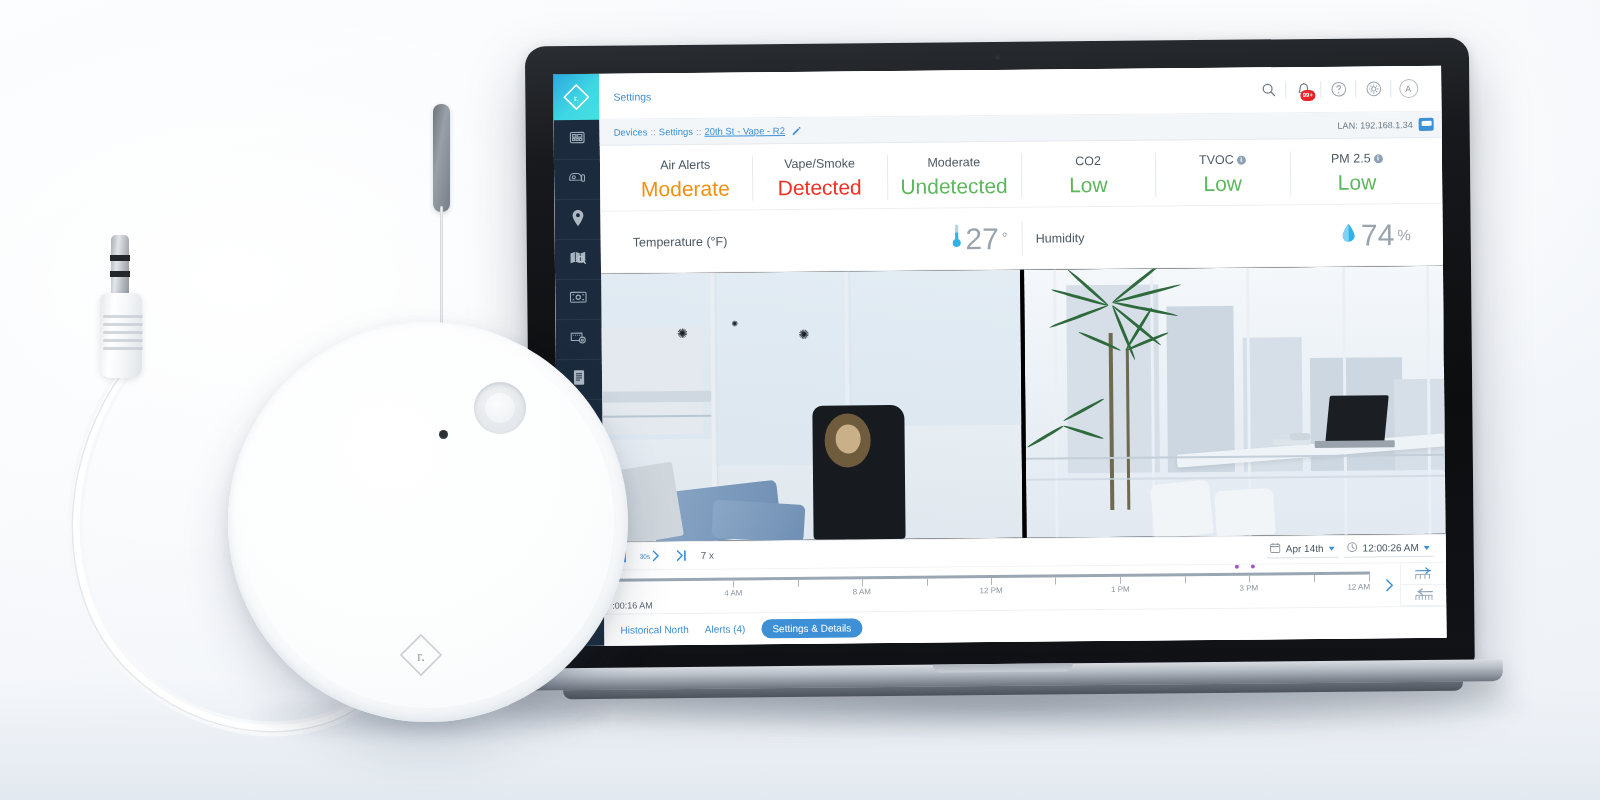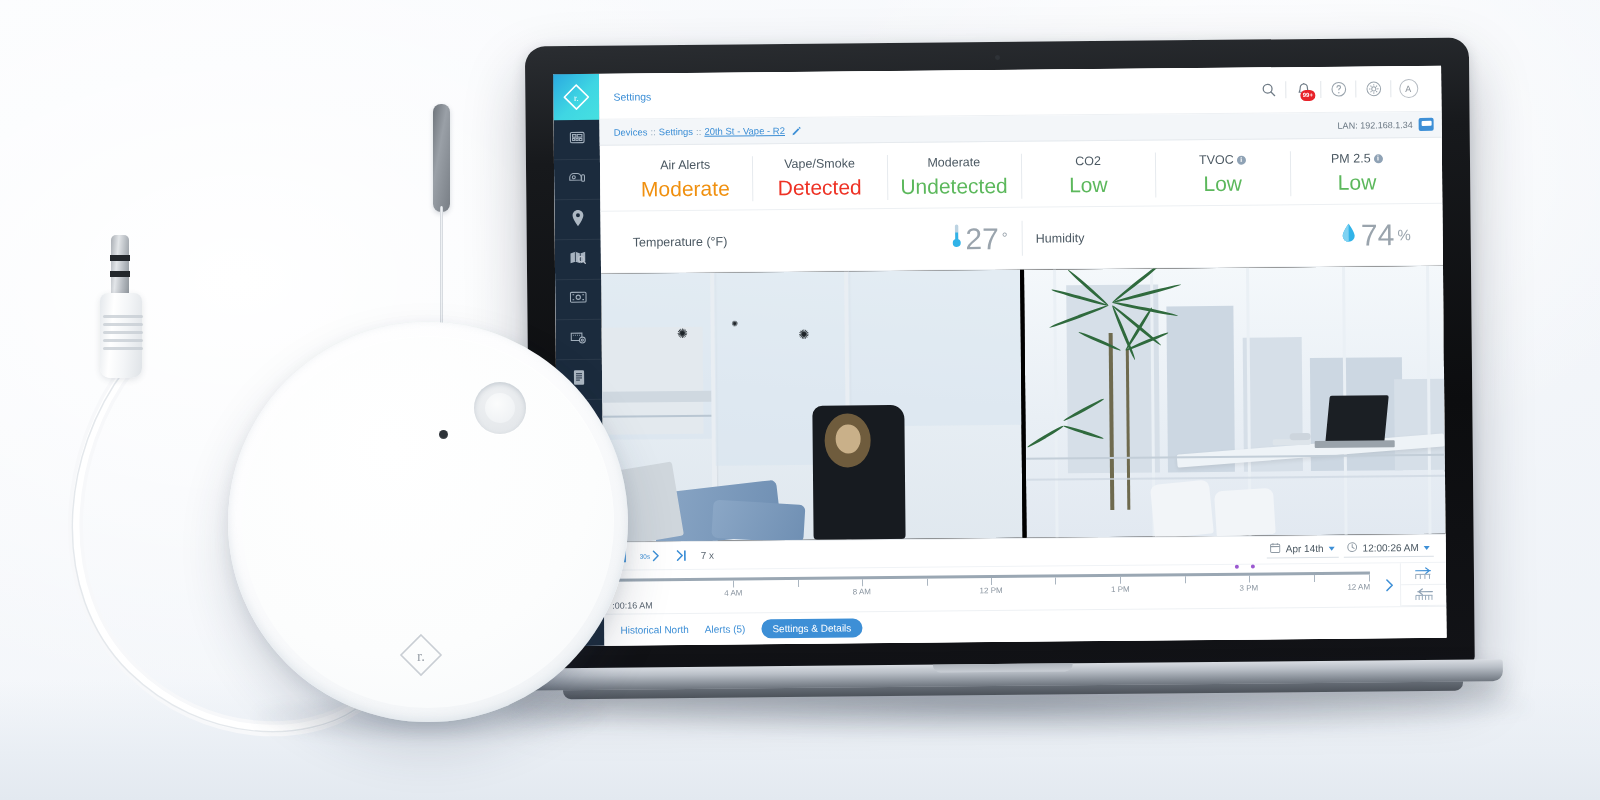--- a/index.html
+++ b/index.html
@@ -801,21 +801,21 @@
                 <svg width="22" height="13" viewBox="0 0 24 14">
                   <path d="M21 4H5M10 1L6 4l4 3" fill="none" stroke="#8fa2b5" stroke-width="1.3" stroke-linecap="round" stroke-linejoin="round"></path>
                   <path d="M3 8v5M6.5 8v5M10 8v5M13.5 8v5M17 8v5M20.5 8v5M3 8h18" stroke="#8fa2b5" stroke-width="1"></path>
                 </svg>
               </div>
             </div>
           </div>
 
           <div class="tabbar">
             <span class="tab">Historical North</span>
-            <span class="tab">Alerts (5)</span>
+            <span class="tab">Alerts (4)</span>
             <span class="tab active">Settings &amp; Details</span>
           </div>
 
         </div>
       </div>
     </div>
   </div>
 
   <div class="laptop-base">
     <div class="laptop-notch"></div>

